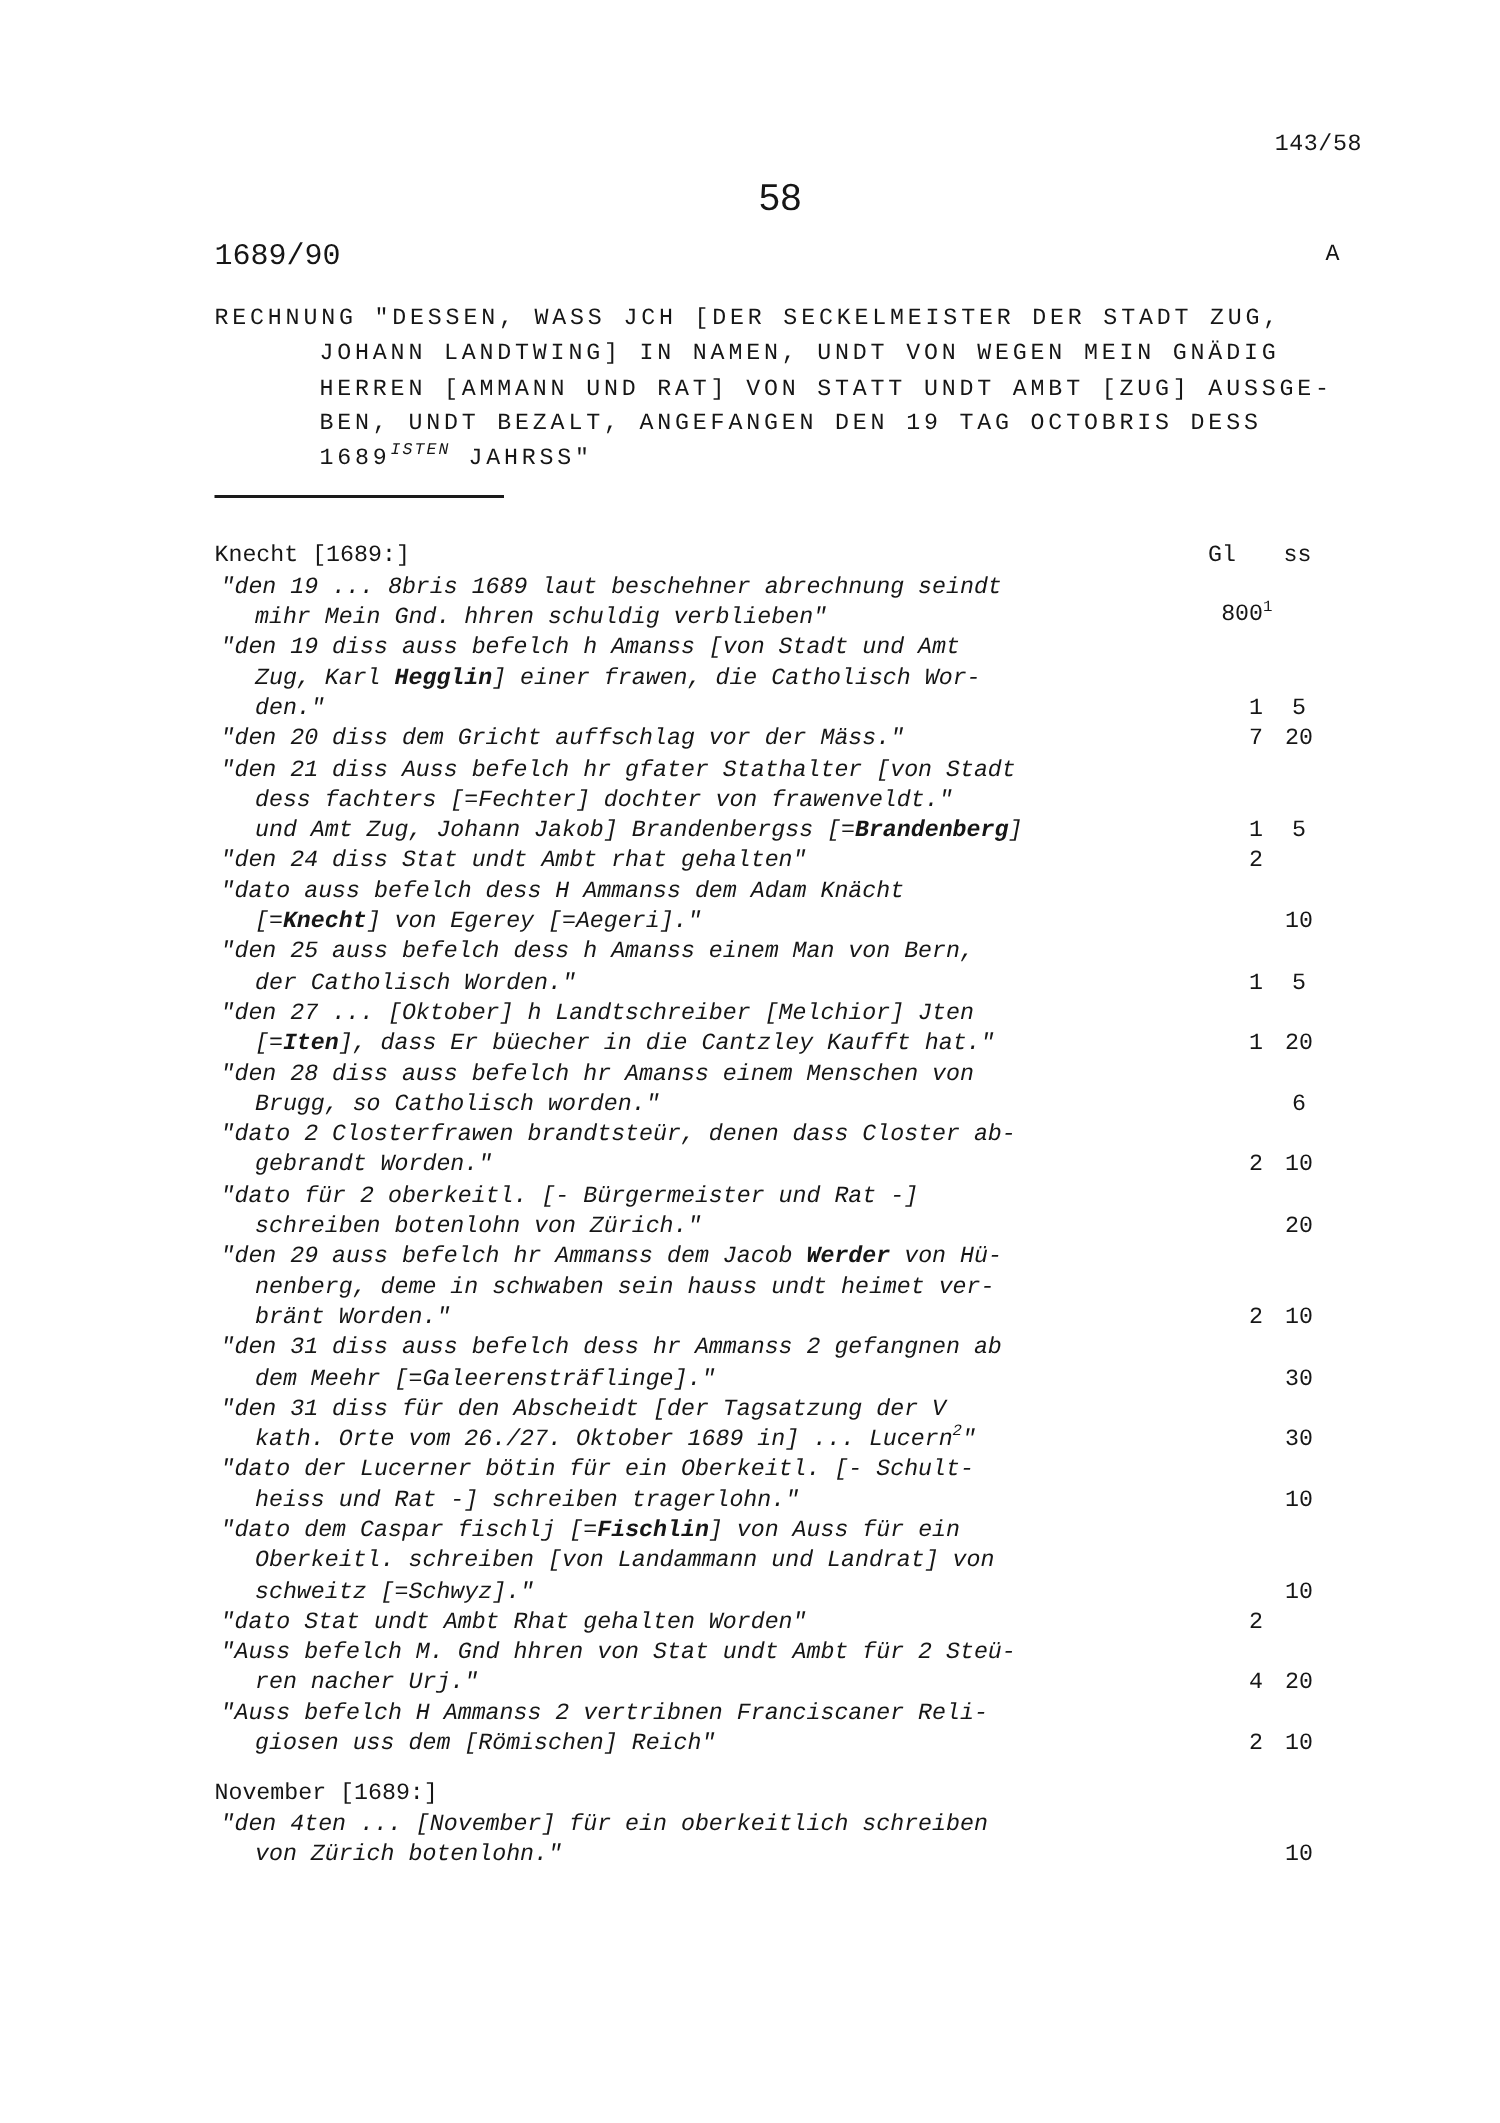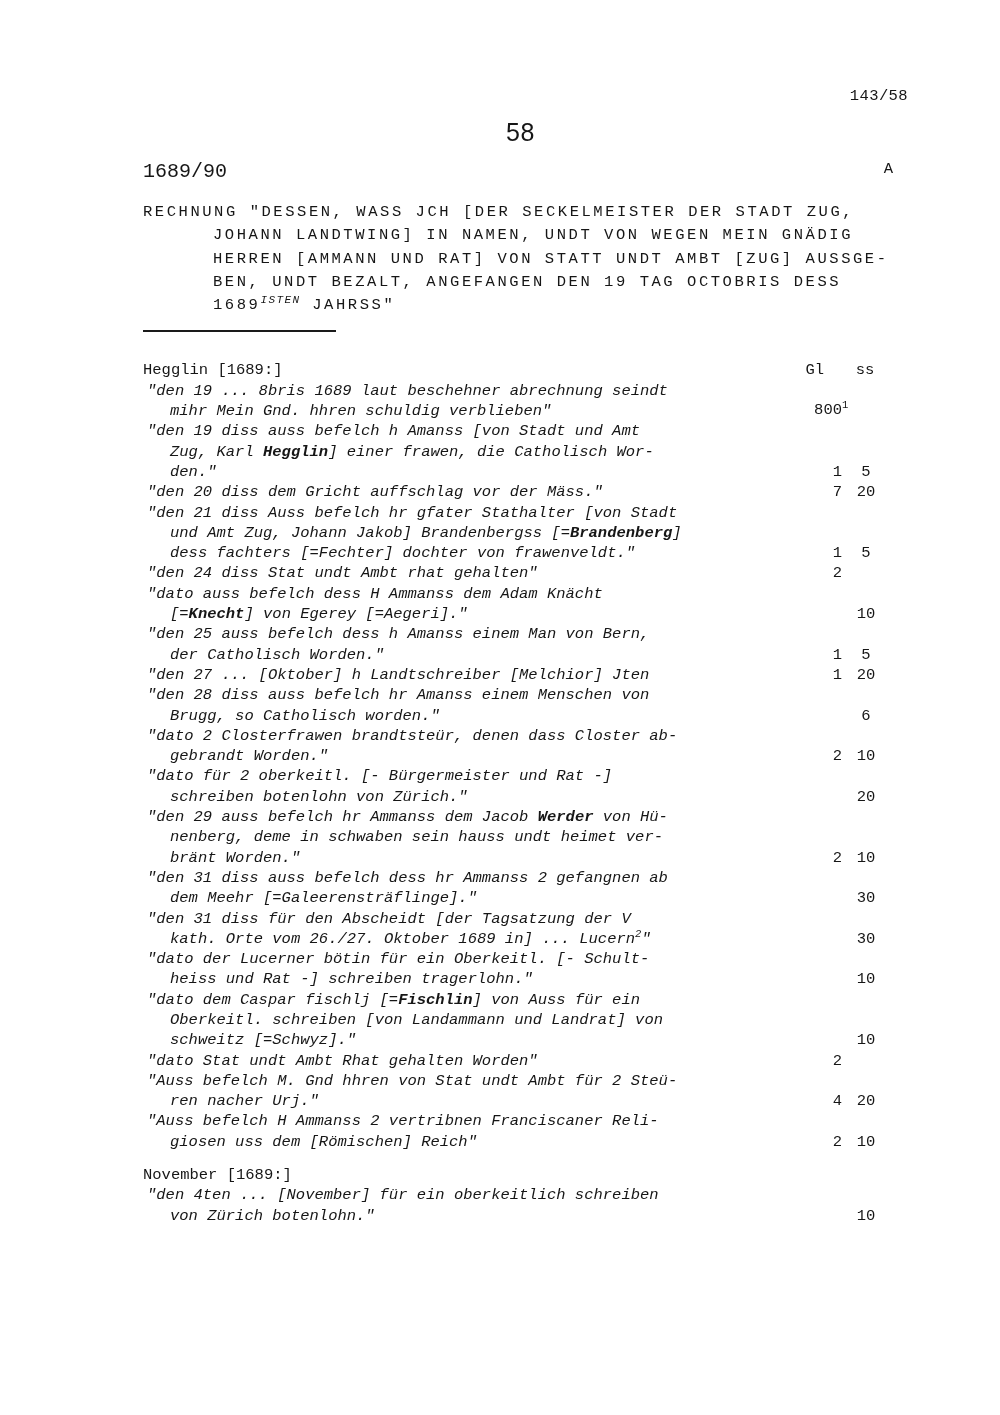--- a/index.html
+++ b/index.html
@@ -56,21 +56,21 @@
 <div class="page-number">58</div>
 <div class="year-label">1689/90</div>
 <div class="corner-letter">A</div>
 
 <div class="content">
   <div class="heading" id="heading"><div class="hline"><span>RECHNUNG "DESSEN, WASS JCH [DER SECKELMEISTER DER STADT ZUG,</span></div><div class="hline indent"><span>JOHANN LANDTWING] IN NAMEN, UNDT VON WEGEN MEIN GNÄDIG</span></div><div class="hline indent"><span>HERREN [AMMANN UND RAT] VON STATT UNDT AMBT [ZUG] AUSSGE-</span></div><div class="hline indent"><span>BEN, UNDT BEZALT, ANGEFANGEN DEN 19 TAG OCTOBRIS DESS</span></div><div class="hline indent"><span>1689</span><sup>ISTEN</sup><span> JAHRSS"</span></div></div>
   <div class="rule"></div>
   <div class="ledger" id="ledger">
       <div class="section">
         <div class="row">
-          <div class="sec-title">Hegglin [1689:]</div>
+          <div class="sec-title">Knecht [1689:]</div>
           <div class="cell gl-cell hdr-gl">Gl</div>
           <div class="cell ss-cell hdr-ss">ss</div>
         </div>
         <div class="row entry">
           <div class="etext">
             <div class="line first"><span>"den 19 ... 8bris 1689 laut beschehner abrechnung seindt</span></div>
             <div class="line"><span>mihr Mein Gnd. hhren schuldig verblieben"</span></div>
           </div>
           <div class="cell gl-cell">800<span class="sup-overhang">1</span></div>
           <div class="cell ss-cell"></div>
@@ -87,22 +87,22 @@
         <div class="row entry">
           <div class="etext">
             <div class="line first"><span>"den 20 diss dem Gricht auffschlag vor der Mäss."</span></div>
           </div>
           <div class="cell gl-cell">7</div>
           <div class="cell ss-cell">20</div>
         </div>
         <div class="row entry">
           <div class="etext">
             <div class="line first"><span>"den 21 diss Auss befelch hr gfater Stathalter [von Stadt</span></div>
+            <div class="line"><span>dess fachters [=Fechter] dochter von frawenveldt."</span></div>
             <div class="line"><span>und Amt Zug, Johann Jakob] Brandenbergss [=</span><span class="b">Brandenberg</span><span>]</span></div>
-            <div class="line"><span>dess fachters [=Fechter] dochter von frawenveldt."</span></div>
           </div>
           <div class="cell gl-cell">1</div>
           <div class="cell ss-cell">5</div>
         </div>
         <div class="row entry">
           <div class="etext">
             <div class="line first"><span>"den 24 diss Stat undt Ambt rhat gehalten"</span></div>
           </div>
           <div class="cell gl-cell">2</div>
           <div class="cell ss-cell"></div>
@@ -119,20 +119,21 @@
           <div class="etext">
             <div class="line first"><span>"den 25 auss befelch dess h Amanss einem Man von Bern,</span></div>
             <div class="line"><span>der Catholisch Worden."</span></div>
           </div>
           <div class="cell gl-cell">1</div>
           <div class="cell ss-cell">5</div>
         </div>
         <div class="row entry">
           <div class="etext">
             <div class="line first"><span>"den 27 ... [Oktober] h Landtschreiber [Melchior] Jten</span></div>
+            <div class="line"><span>[=</span><span class="b">Iten</span><span>], dass Er büecher in die Cantzley Kaufft hat."</span></div>
           </div>
           <div class="cell gl-cell">1</div>
           <div class="cell ss-cell">20</div>
         </div>
         <div class="row entry">
           <div class="etext">
             <div class="line first"><span>"den 28 diss auss befelch hr Amanss einem Menschen von</span></div>
             <div class="line"><span>Brugg, so Catholisch worden."</span></div>
           </div>
           <div class="cell gl-cell"></div>

